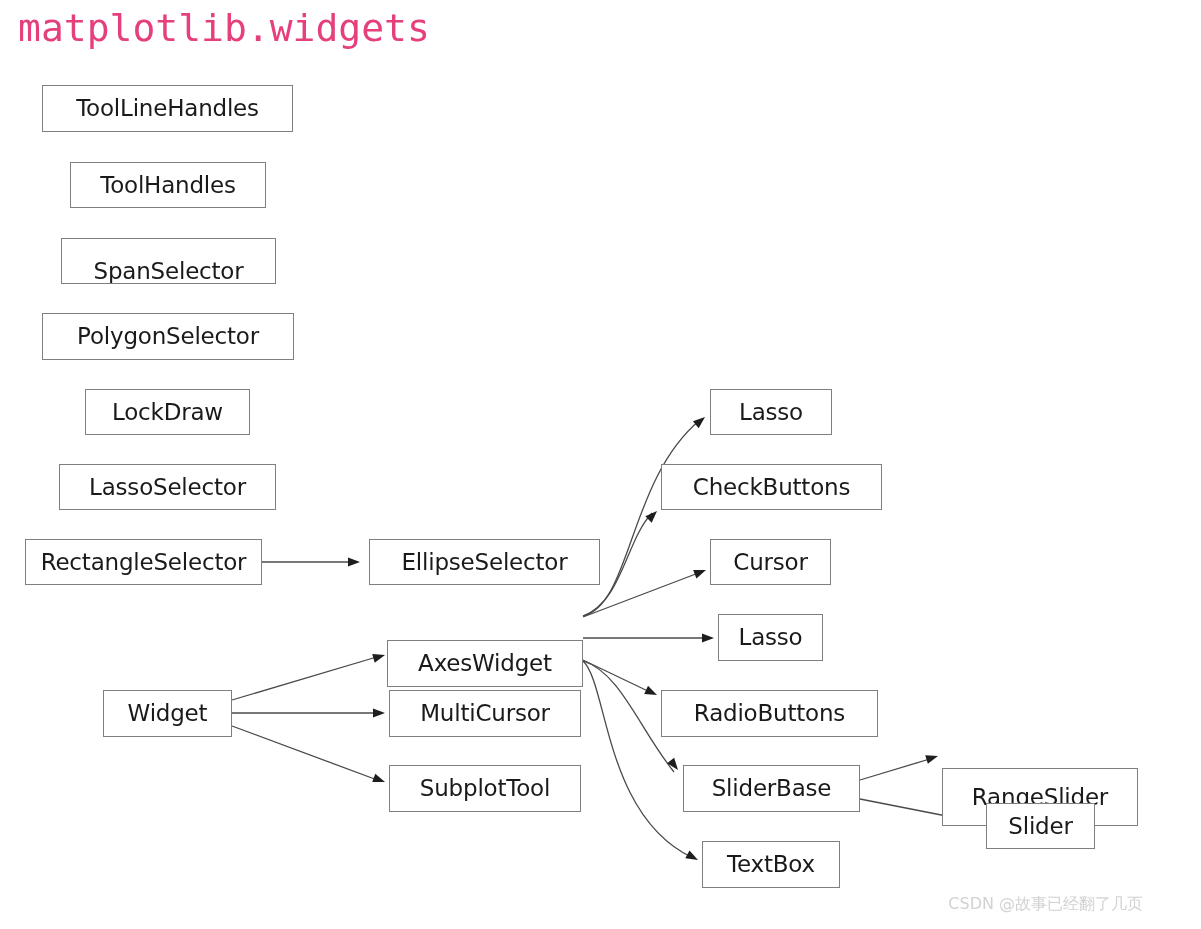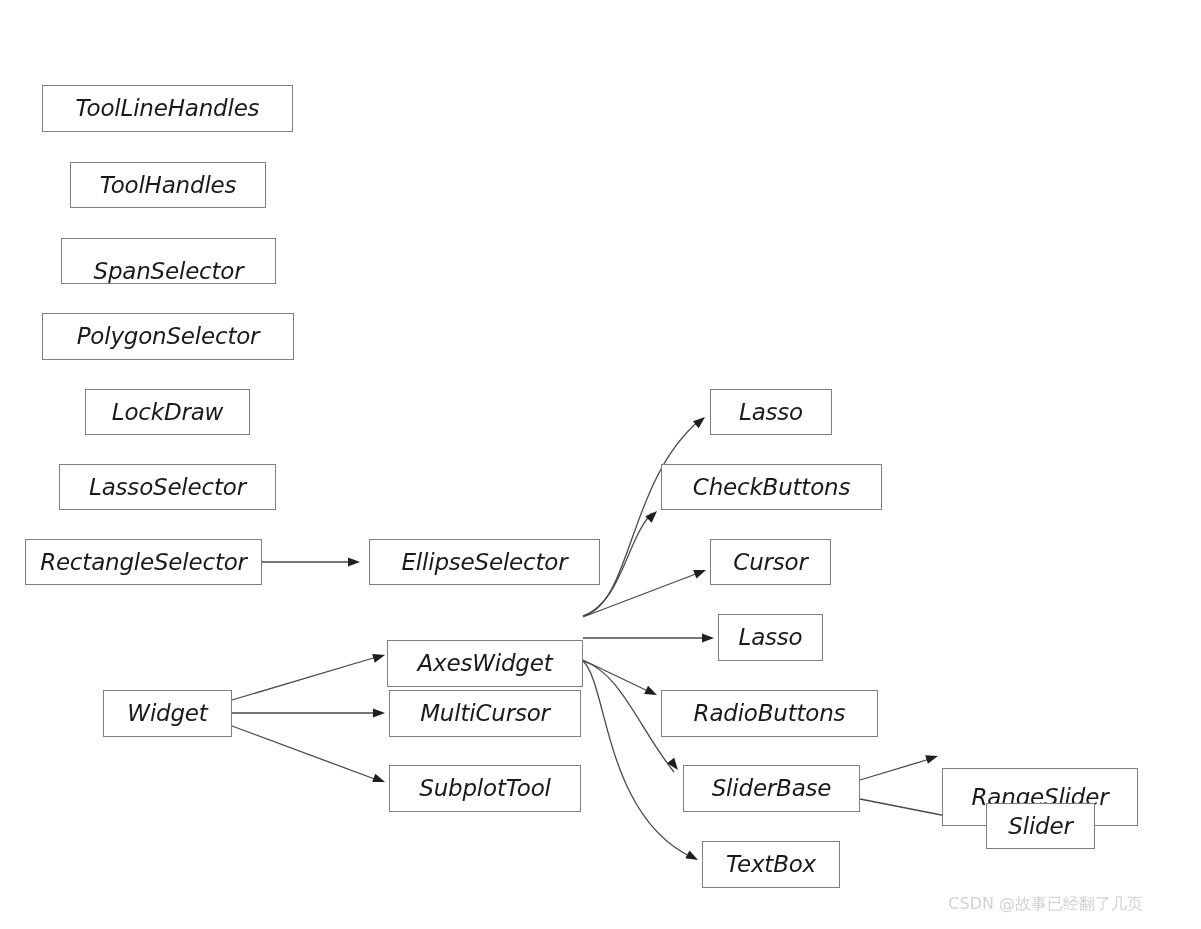--- a/index.html
+++ b/index.html
@@ -41,21 +41,20 @@
     justify-content: center;
     font-family: "DejaVu Sans", sans-serif;
     color: #1a1a1a;
     white-space: nowrap;
     overflow: hidden;
   }
   .node-label {
     font-size: 23px;
     line-height: 1;
     letter-spacing: -0.2px;
-    font-style: italic;
   }
   .watermark {
     position: absolute;
     right: 58px;
     bottom: 14px;
     color: #d2d2d2;
     font-size: 16px;
     font-family: "DejaVu Sans", sans-serif;
     white-space: nowrap;
     user-select: none;
@@ -75,20 +74,21 @@
   svg.edge-layer polygon.arrowhead {
     fill: #1e1e1e;
     stroke: none;
   }
 </style>
 </head>
 <body>
 
 <div id="diagram-root">
 
+  <div class="page-title">matplotlib.widgets</div>
 
   <svg class="edge-layer" viewBox="0 0 1201 929" xmlns="http://www.w3.org/2000/svg">
     <g id="edges-group">
         <path d="M 262,562 L 355,562"></path>
         <path d="M 232,700 L 380,656"></path>
         <path d="M 232,713 L 380,713"></path>
         <path d="M 232,726 L 380,781"></path>
         <path d="M 583,616 C 632,604 628,480 700,420"></path>
         <path d="M 583,616 C 622,602 626,540 652,513"></path>
         <path d="M 583,617 L 701,572"></path>

